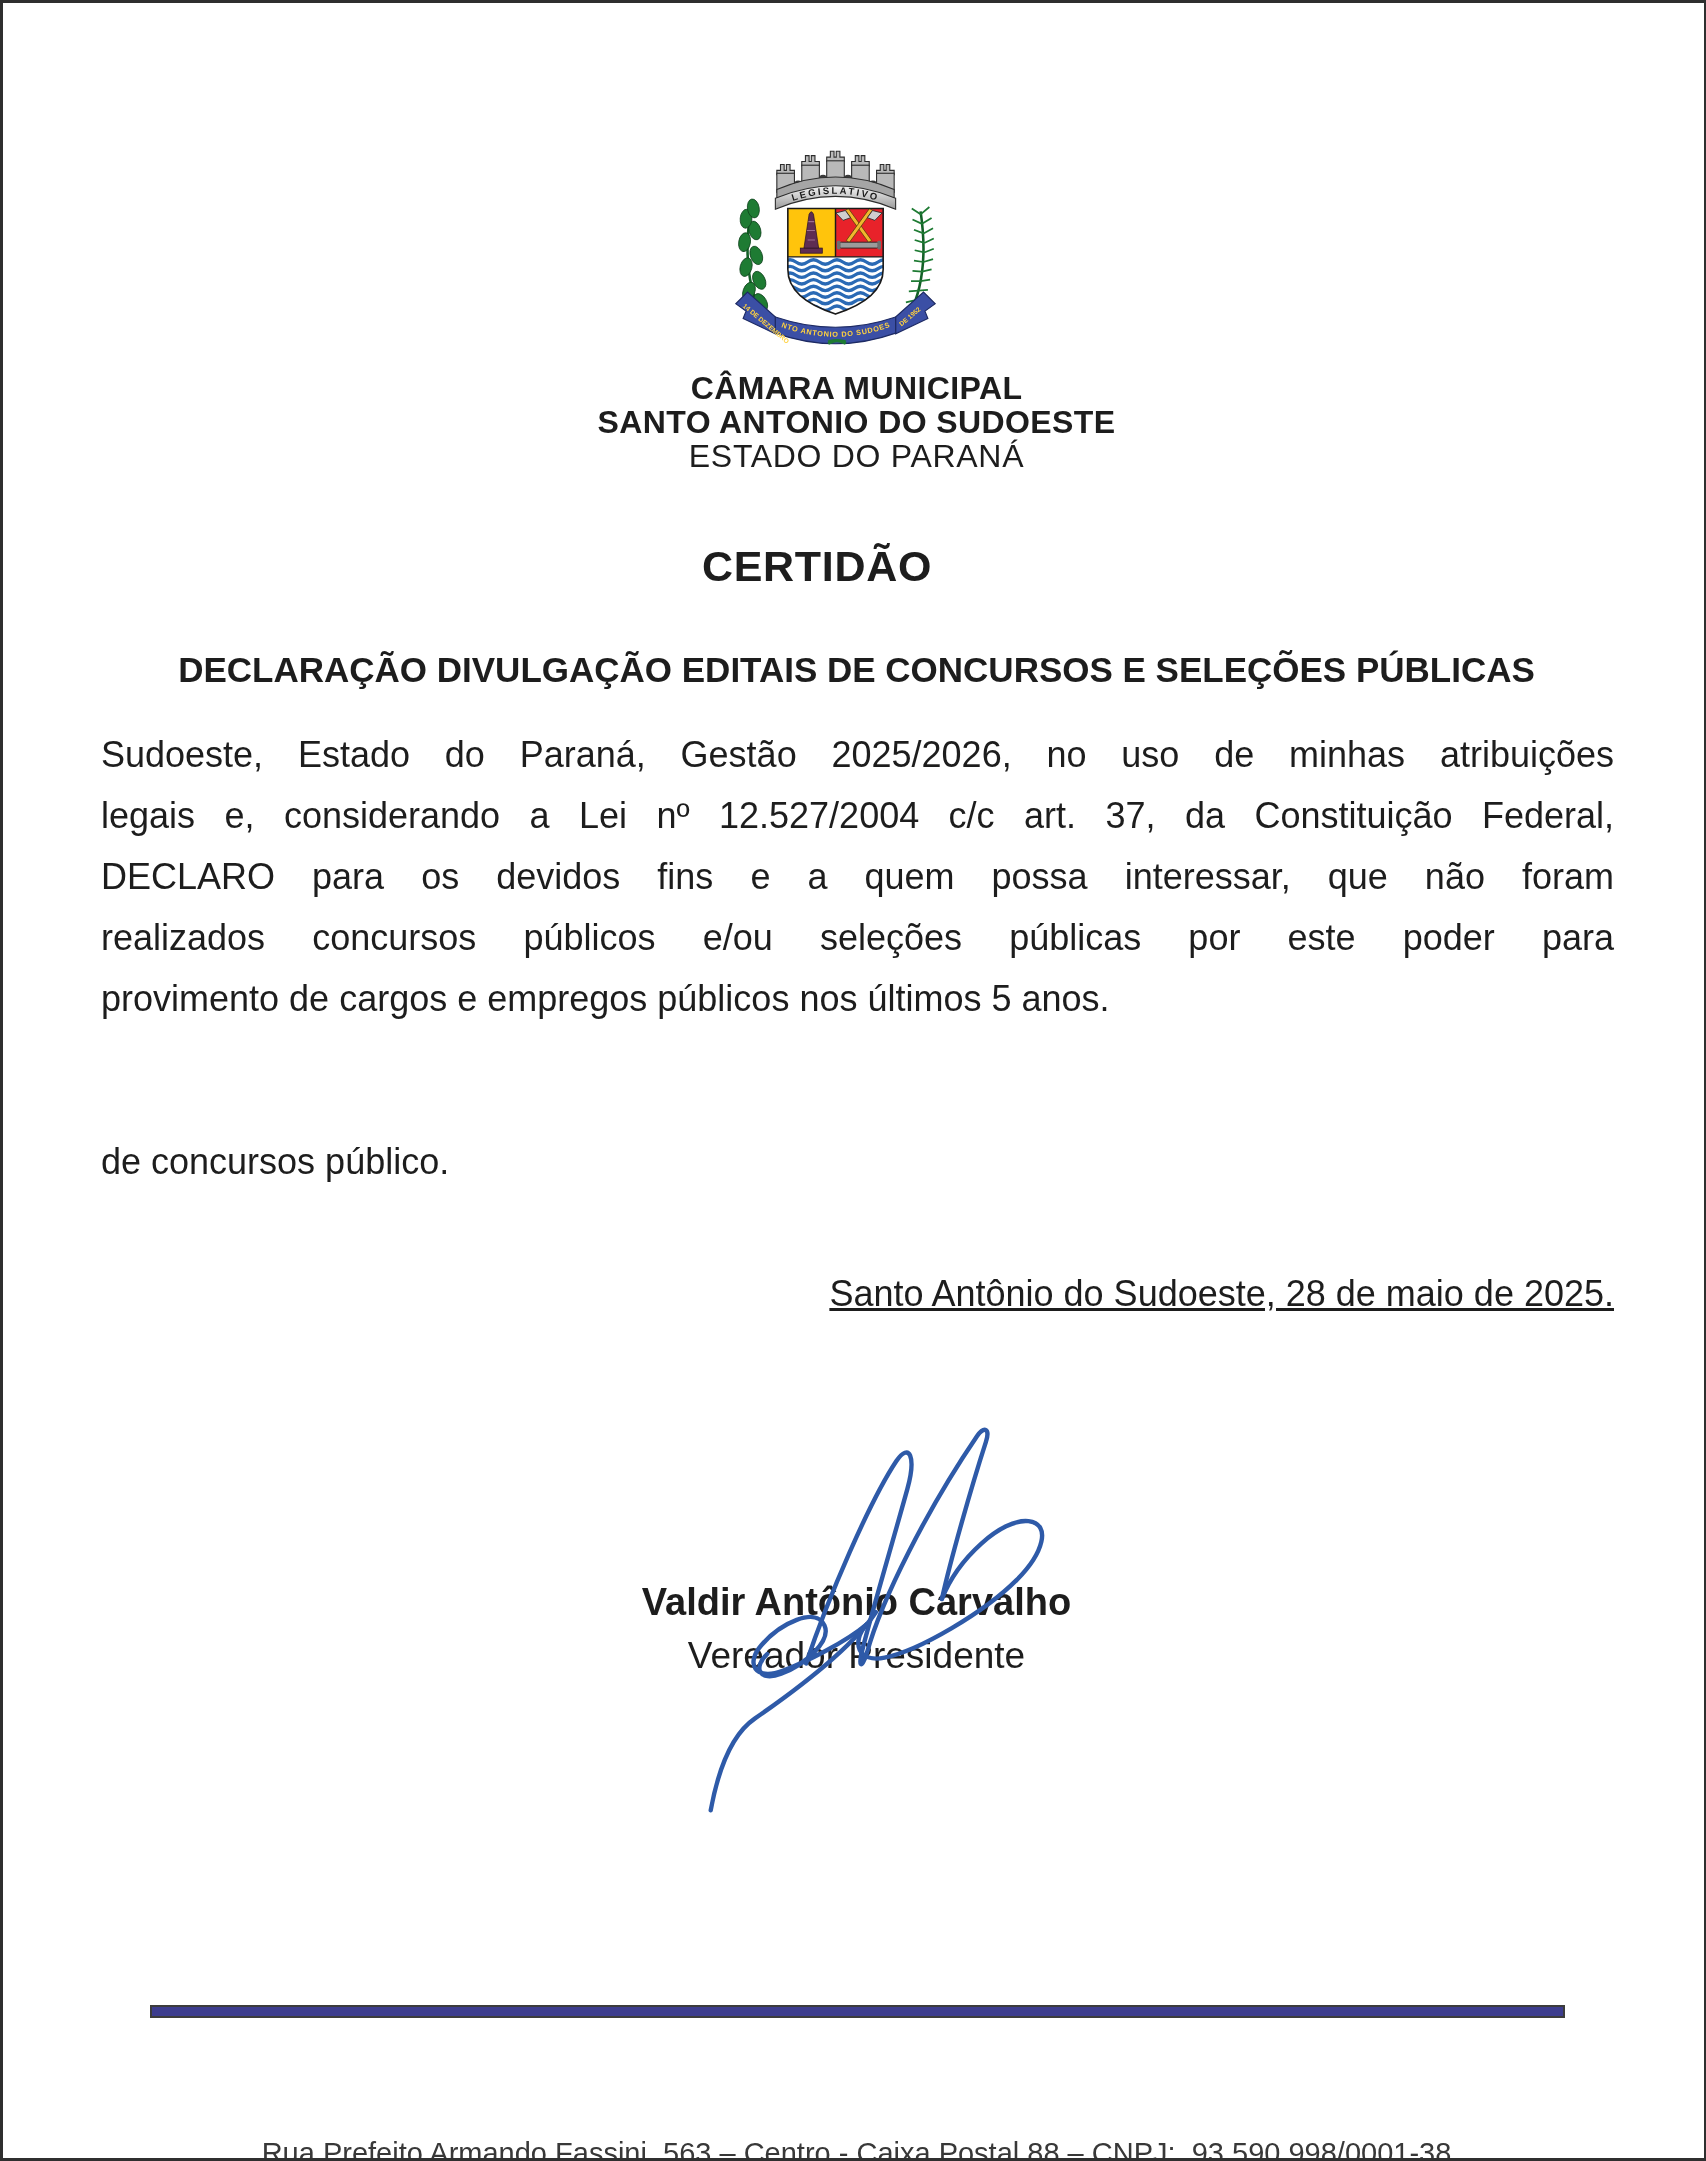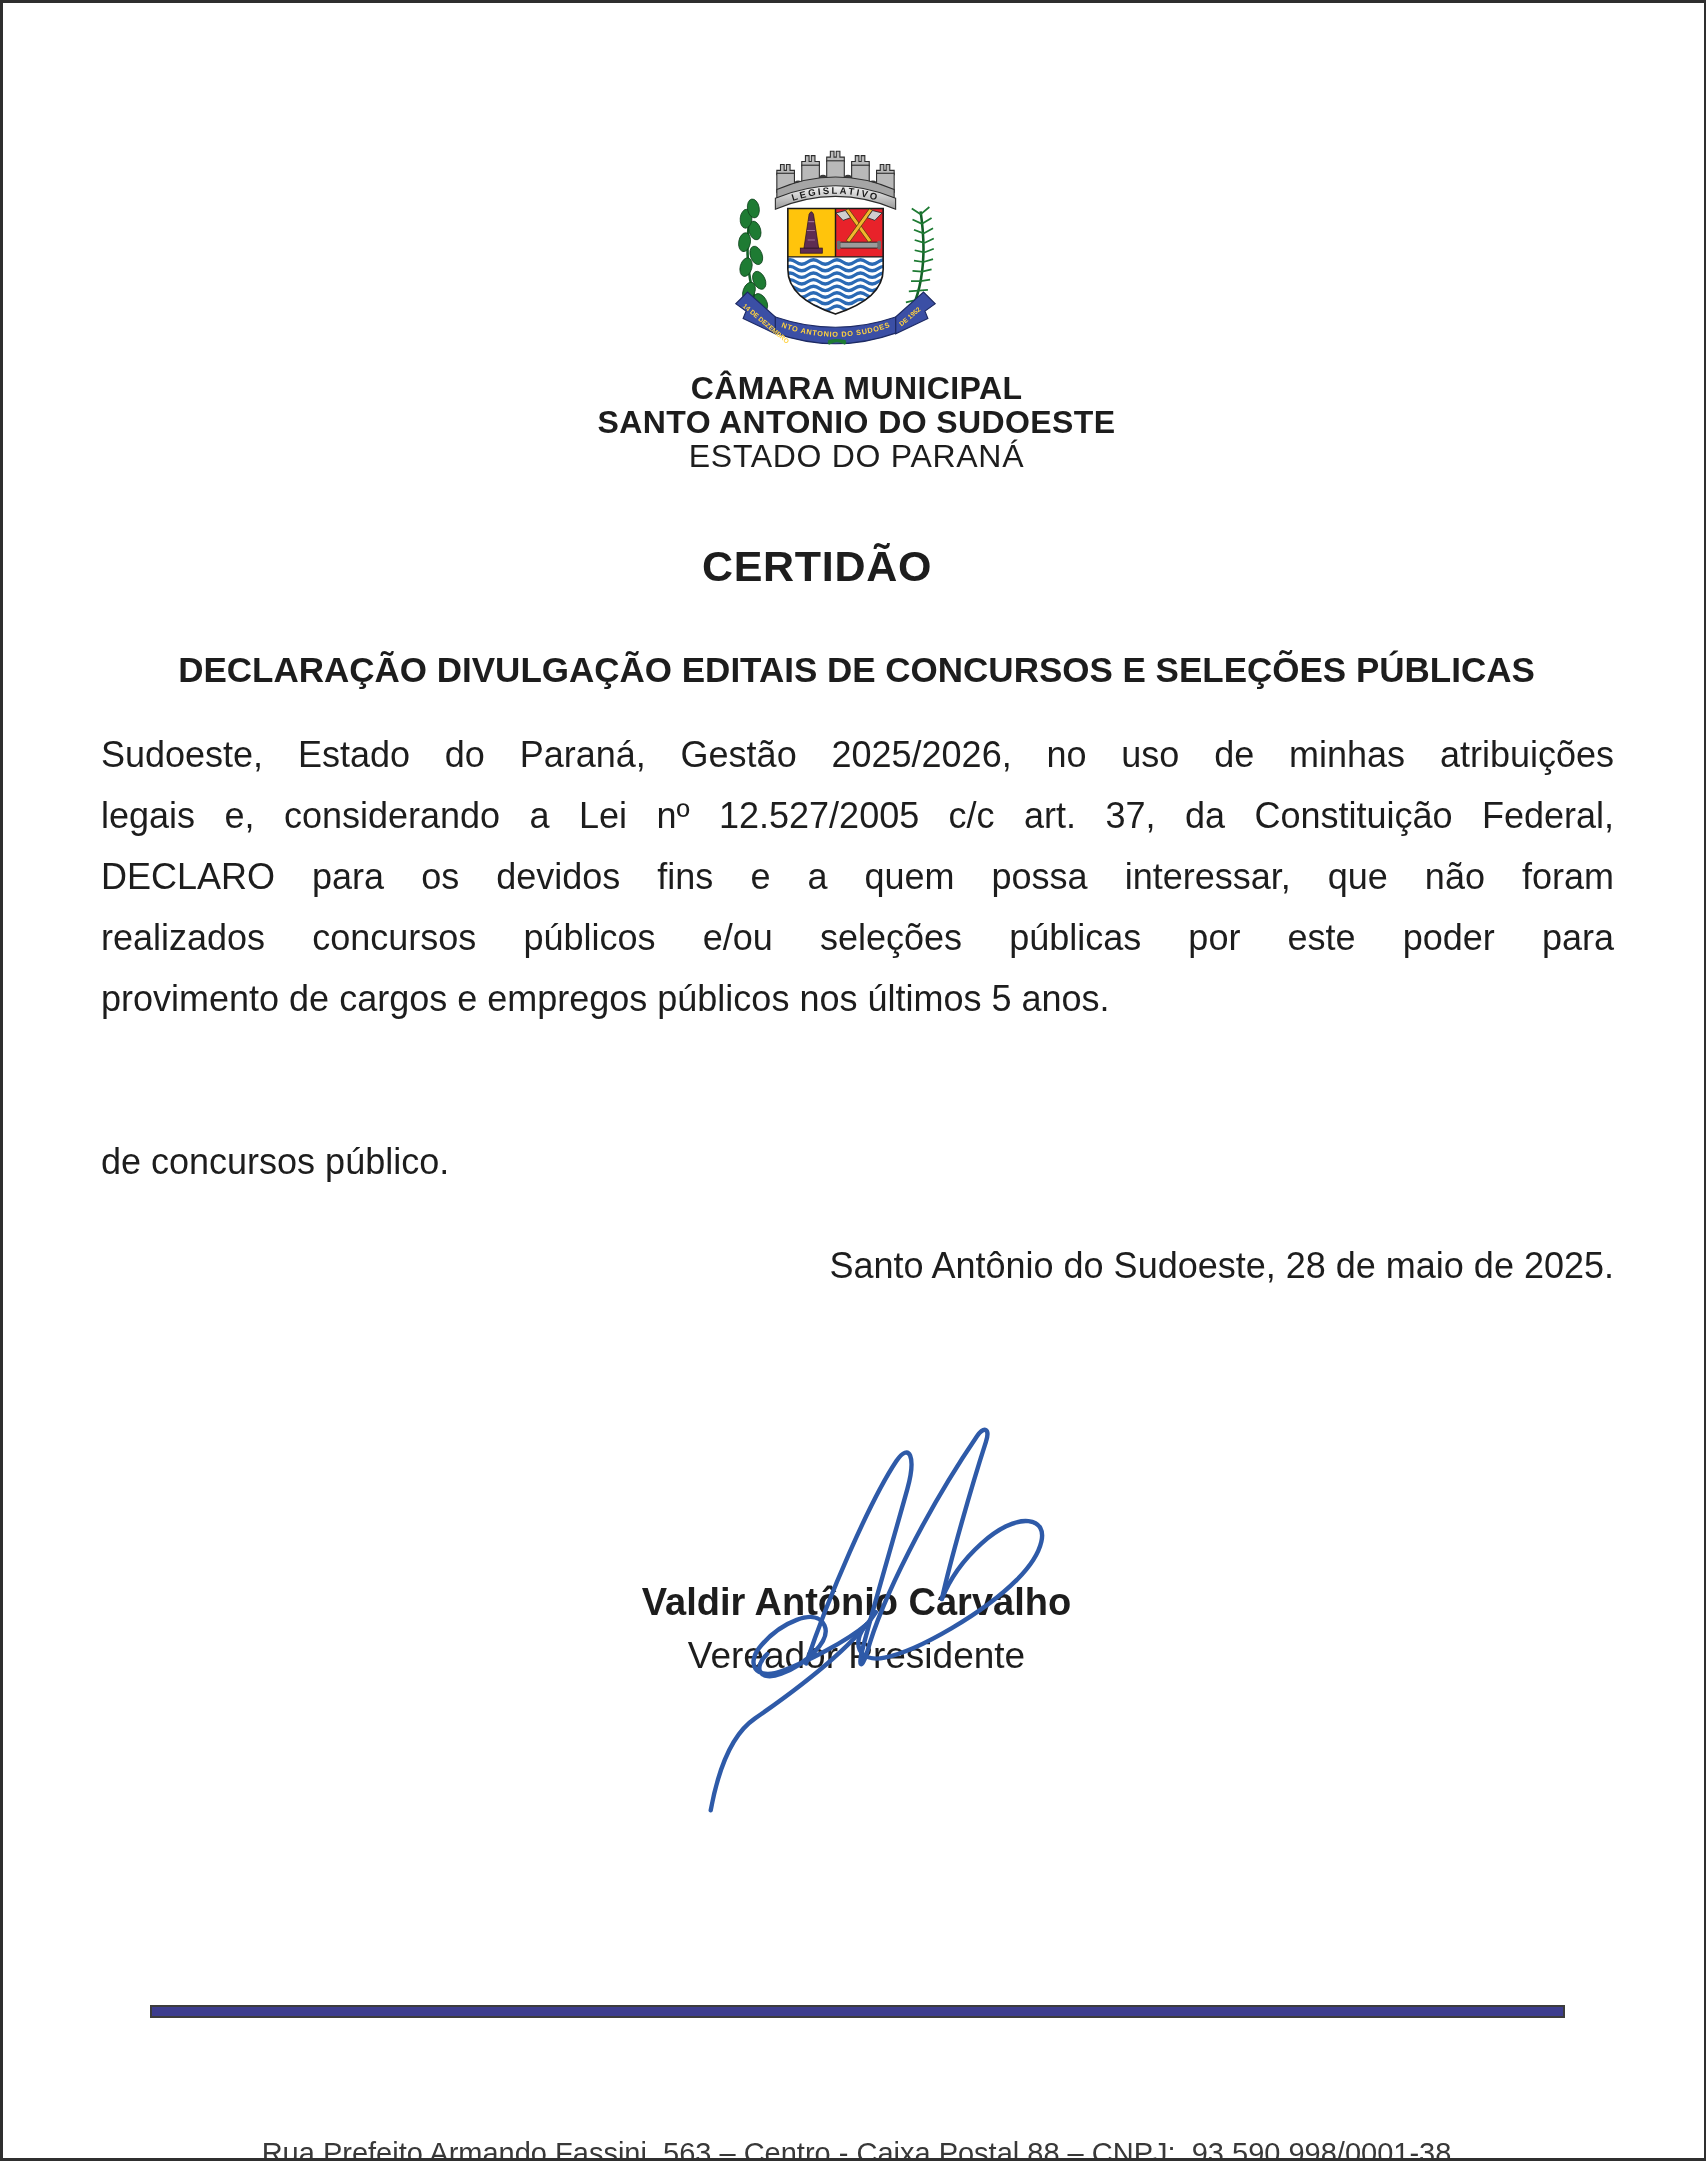--- a/index.html
+++ b/index.html
@@ -23,21 +23,21 @@
     font-size:43px;font-weight:bold;line-height:47px;letter-spacing:0.7px;}
   .doc-subtitle{left:0;top:647px;width:1707px;text-align:center;
     font-size:35px;font-weight:bold;line-height:40px;}
   
   .body-col{left:98px;width:1513px;}
   .para{font-size:36px;line-height:61px;}
   .para .jl{text-align:justify;text-align-last:justify;}
   .para .ll{text-align:right;text-align-last:left;}
   .p1{top:721px;}
   .p2{top:1128px;}
-  .dateline{top:1232px;font-size:36px;line-height:61px;text-align:right;}
+  .dateline{top:1260px;font-size:36px;line-height:61px;text-align:right;text-decoration:underline;}
   
   .sig-ink{left:682px;top:1411px;width:389px;height:411px;z-index:3;}
   .sig-name{left:0;top:1577px;width:1707px;text-align:center;
     font-size:38px;font-weight:bold;line-height:44px;z-index:2;}
   .sig-role{left:0;top:1632px;width:1707px;text-align:center;
     font-size:37px;line-height:41px;z-index:2;}
   
   .footer-bar{left:147px;top:2002px;width:1415px;height:12.5px;
     background:#3d3d8e;
     border-top:2.2px solid #3c3c3c;border-bottom:2.2px solid #3c3c3c;
@@ -176,21 +176,21 @@
     <div class="org-l1">CÂMARA MUNICIPAL</div>
     <div class="org-l2">SANTO ANTONIO DO SUDOESTE</div>
     <div class="org-l3">ESTADO DO PARANÁ</div>
   </div>
 
   <div class="abs doc-title">CERTIDÃO</div>
   <div class="abs doc-subtitle">DECLARAÇÃO DIVULGAÇÃO EDITAIS DE CONCURSOS E SELEÇÕES PÚBLICAS</div>
 
   <div class="abs body-col para p1">
     <div class="jl">Sudoeste, Estado do Paraná, Gestão 2025/2026, no uso de minhas atribuições</div>
-    <div class="jl">legais e, considerando a Lei nº 12.527/2005 c/c art. 37, da Constituição Federal,</div>
+    <div class="jl">legais e, considerando a Lei nº 12.527/2004 c/c art. 37, da Constituição Federal,</div>
     <div class="jl">DECLARO para os devidos fins e a quem possa interessar, que não foram</div>
     <div class="jl">realizados concursos públicos e/ou seleções públicas por este poder para</div>
     <div class="ll">provimento de cargos e empregos públicos nos últimos 5 anos.</div>
   </div>
 
   <div class="abs body-col para p2">
     <div class="ll">de concursos público.</div>
   </div>
 
   <div class="abs body-col dateline">Santo Antônio do Sudoeste, 28 de maio de 2025.</div>

